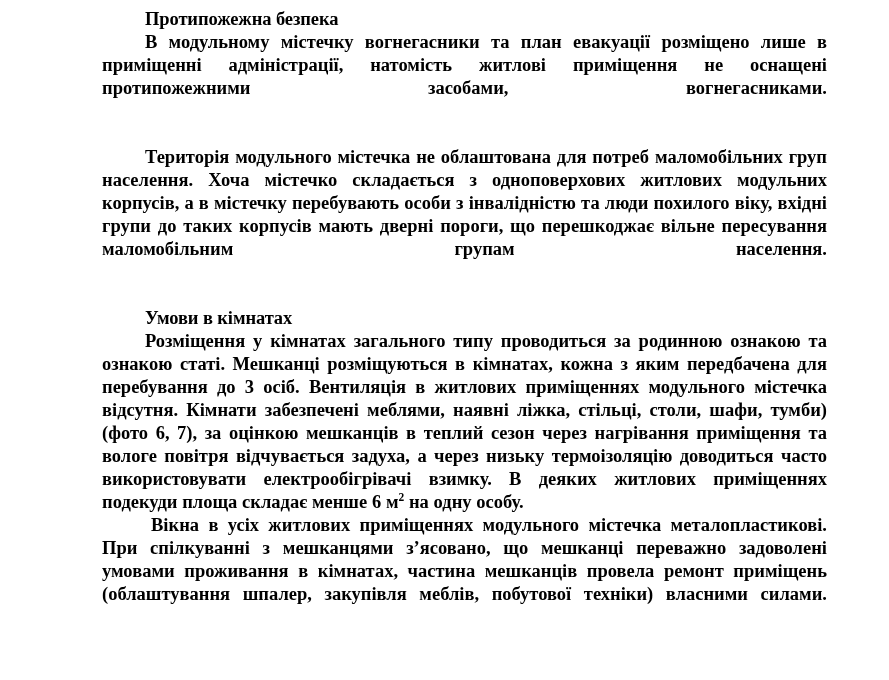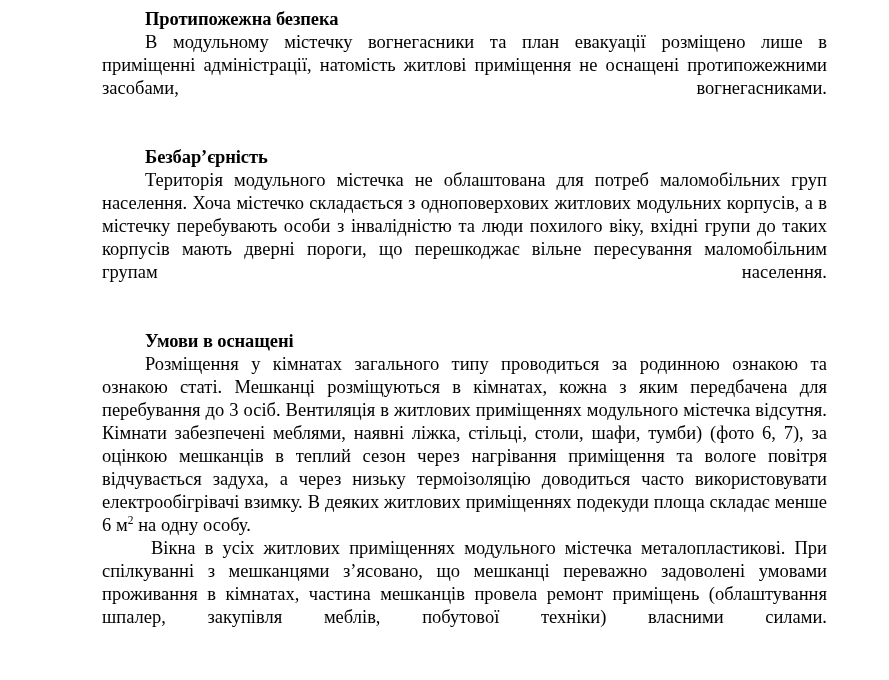--- a/index.html
+++ b/index.html
@@ -43,20 +43,21 @@
   }
   .para {
     font-size: 18.5px;
     line-height: 23px;
     text-align: justify;
     text-justify: inter-word;
     text-indent: 43px;
     margin: 0;
     hyphens: none;
     word-spacing: 0.1px;
+    font-weight: bold;
   }
   .para.extra-indent {
     text-indent: 49px;
   }
   .para:last-child::after {
     content: "";
     display: inline-block;
     width: 100%;
     height: 0;
   }
@@ -75,24 +76,23 @@
 
 <div class="page">
   <div class="doc-body">
 
     <div class="section">
       <p class="section-heading">Протипожежна безпека</p>
       <p class="para">В модульному містечку вогнегасники та план евакуації розміщено лише в приміщенні адміністрації, натомість житлові приміщення не оснащені протипожежними засобами, вогнегасниками.</p>
     </div>
 
     <div class="section">
-      <p class="section-heading">Безбар’єрність</p>
       <p class="para">Територія модульного містечка не облаштована для потреб маломобільних груп населення. Хоча містечко складається з одноповерхових житлових модульних корпусів, а в містечку перебувають особи з інвалідністю та люди похилого віку, вхідні групи до таких корпусів мають дверні пороги, що перешкоджає вільне пересування маломобільним групам населення.</p>
     </div>
 
     <div class="section">
-      <p class="section-heading">Умови в оснащені</p>
+      <p class="section-heading">Умови в кімнатах</p>
       <p class="para"><span>Розміщення у кімнатах загального типу проводиться за родинною ознакою та ознакою статі. Мешканці розміщуються в кімнатах, кожна з яким передбачена для перебування до 3 осіб. Вентиляція в житлових приміщеннях модульного містечка відсутня. Кімнати забезпечені меблями, наявні ліжка, стільці, столи, шафи, тумби) (фото 6, 7), за оцінкою мешканців в теплий сезон через нагрівання приміщення та вологе повітря відчувається задуха, а через низьку термоізоляцію доводиться часто використовувати електрообігрівачі взимку. В деяких житлових приміщеннях подекуди площа складає менше 6 м</span><sup>2</sup><span> на одну особу.</span></p>
       <p class="para extra-indent"> Вікна в усіх житлових приміщеннях модульного містечка металопластикові. При спілкуванні з мешканцями з’ясовано, що мешканці переважно задоволені умовами проживання в кімнатах, частина мешканців провела ремонт приміщень (облаштування шпалер, закупівля меблів, побутової техніки) власними силами.</p>
     </div>
 
   </div>
 </div>
 
 </body></html>

